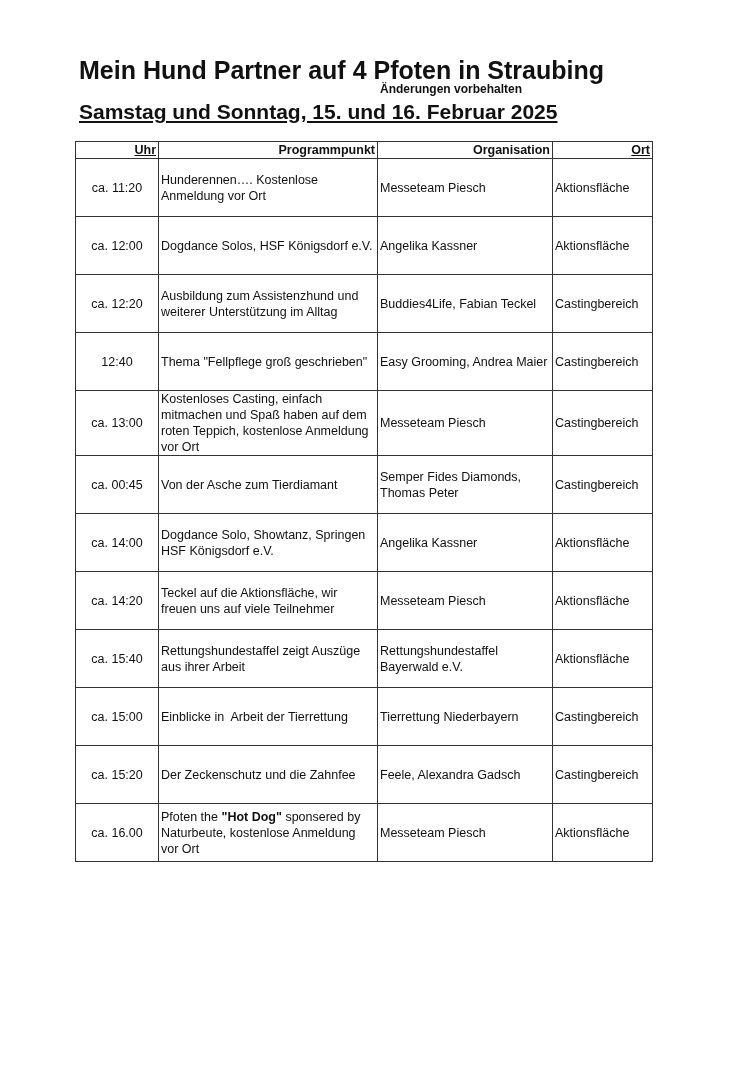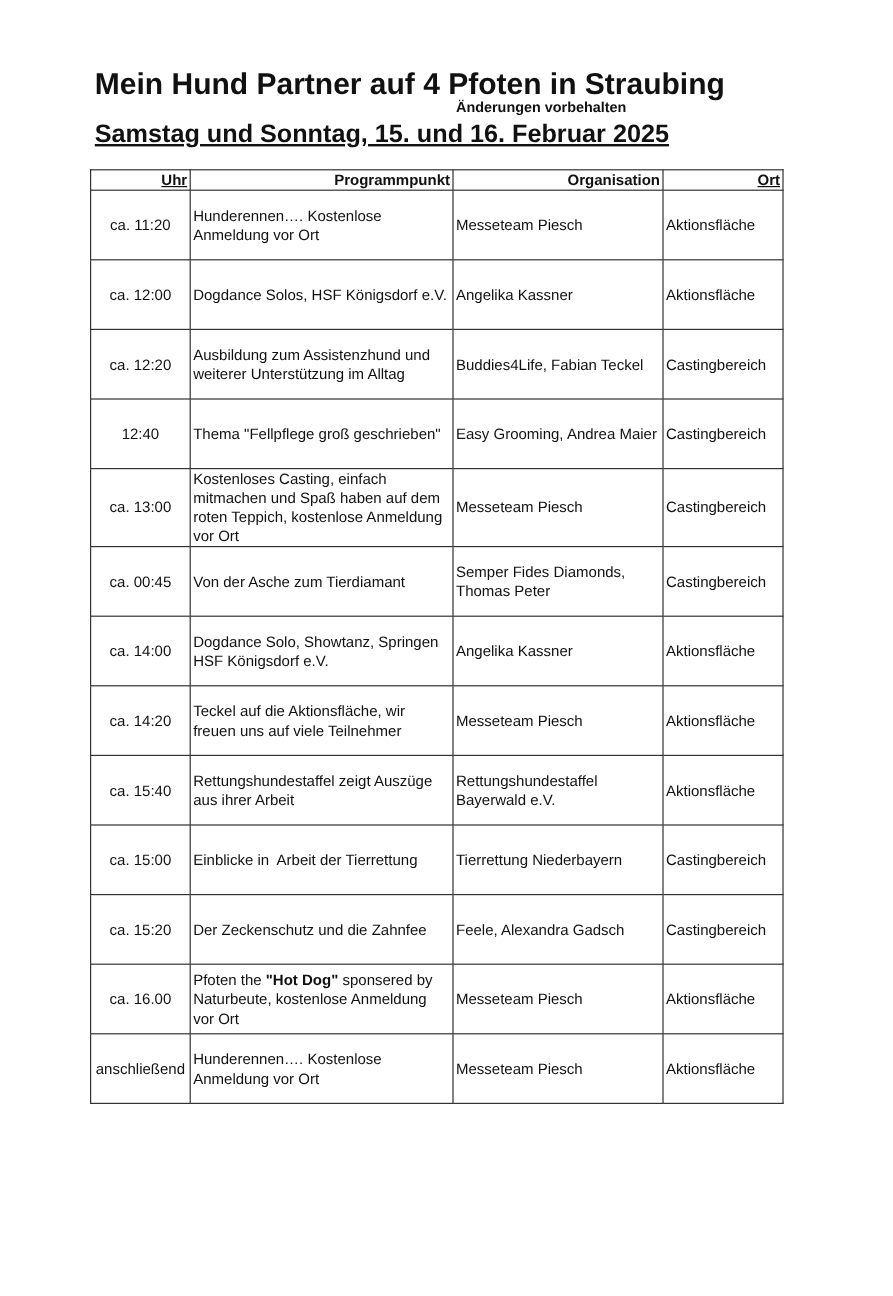--- a/index.html
+++ b/index.html
@@ -112,20 +112,14 @@
       <td class="prog">Der Zeckenschutz und die Zahnfee</td>
       <td class="org">Feele, Alexandra Gadsch</td>
       <td class="ort">Castingbereich</td>
     </tr>
     <tr class="r">
       <td class="time">ca. 16.00</td>
       <td class="prog"><span>Pfoten the </span><b class="hl">"Hot Dog"</b><span> sponsered by Naturbeute, kostenlose Anmeldung vor Ort</span></td>
       <td class="org">Messeteam Piesch</td>
       <td class="ort">Aktionsfläche</td>
     </tr>
-    <tr class="r">
-      <td class="time" style="padding:0;">anschließend</td>
-      <td class="prog">Hunderennen…. Kostenlose Anmeldung vor Ort</td>
-      <td class="org">Messeteam Piesch</td>
-      <td class="ort">Aktionsfläche</td>
-    </tr>
   </tbody>
 </table>
 
 </body></html>

